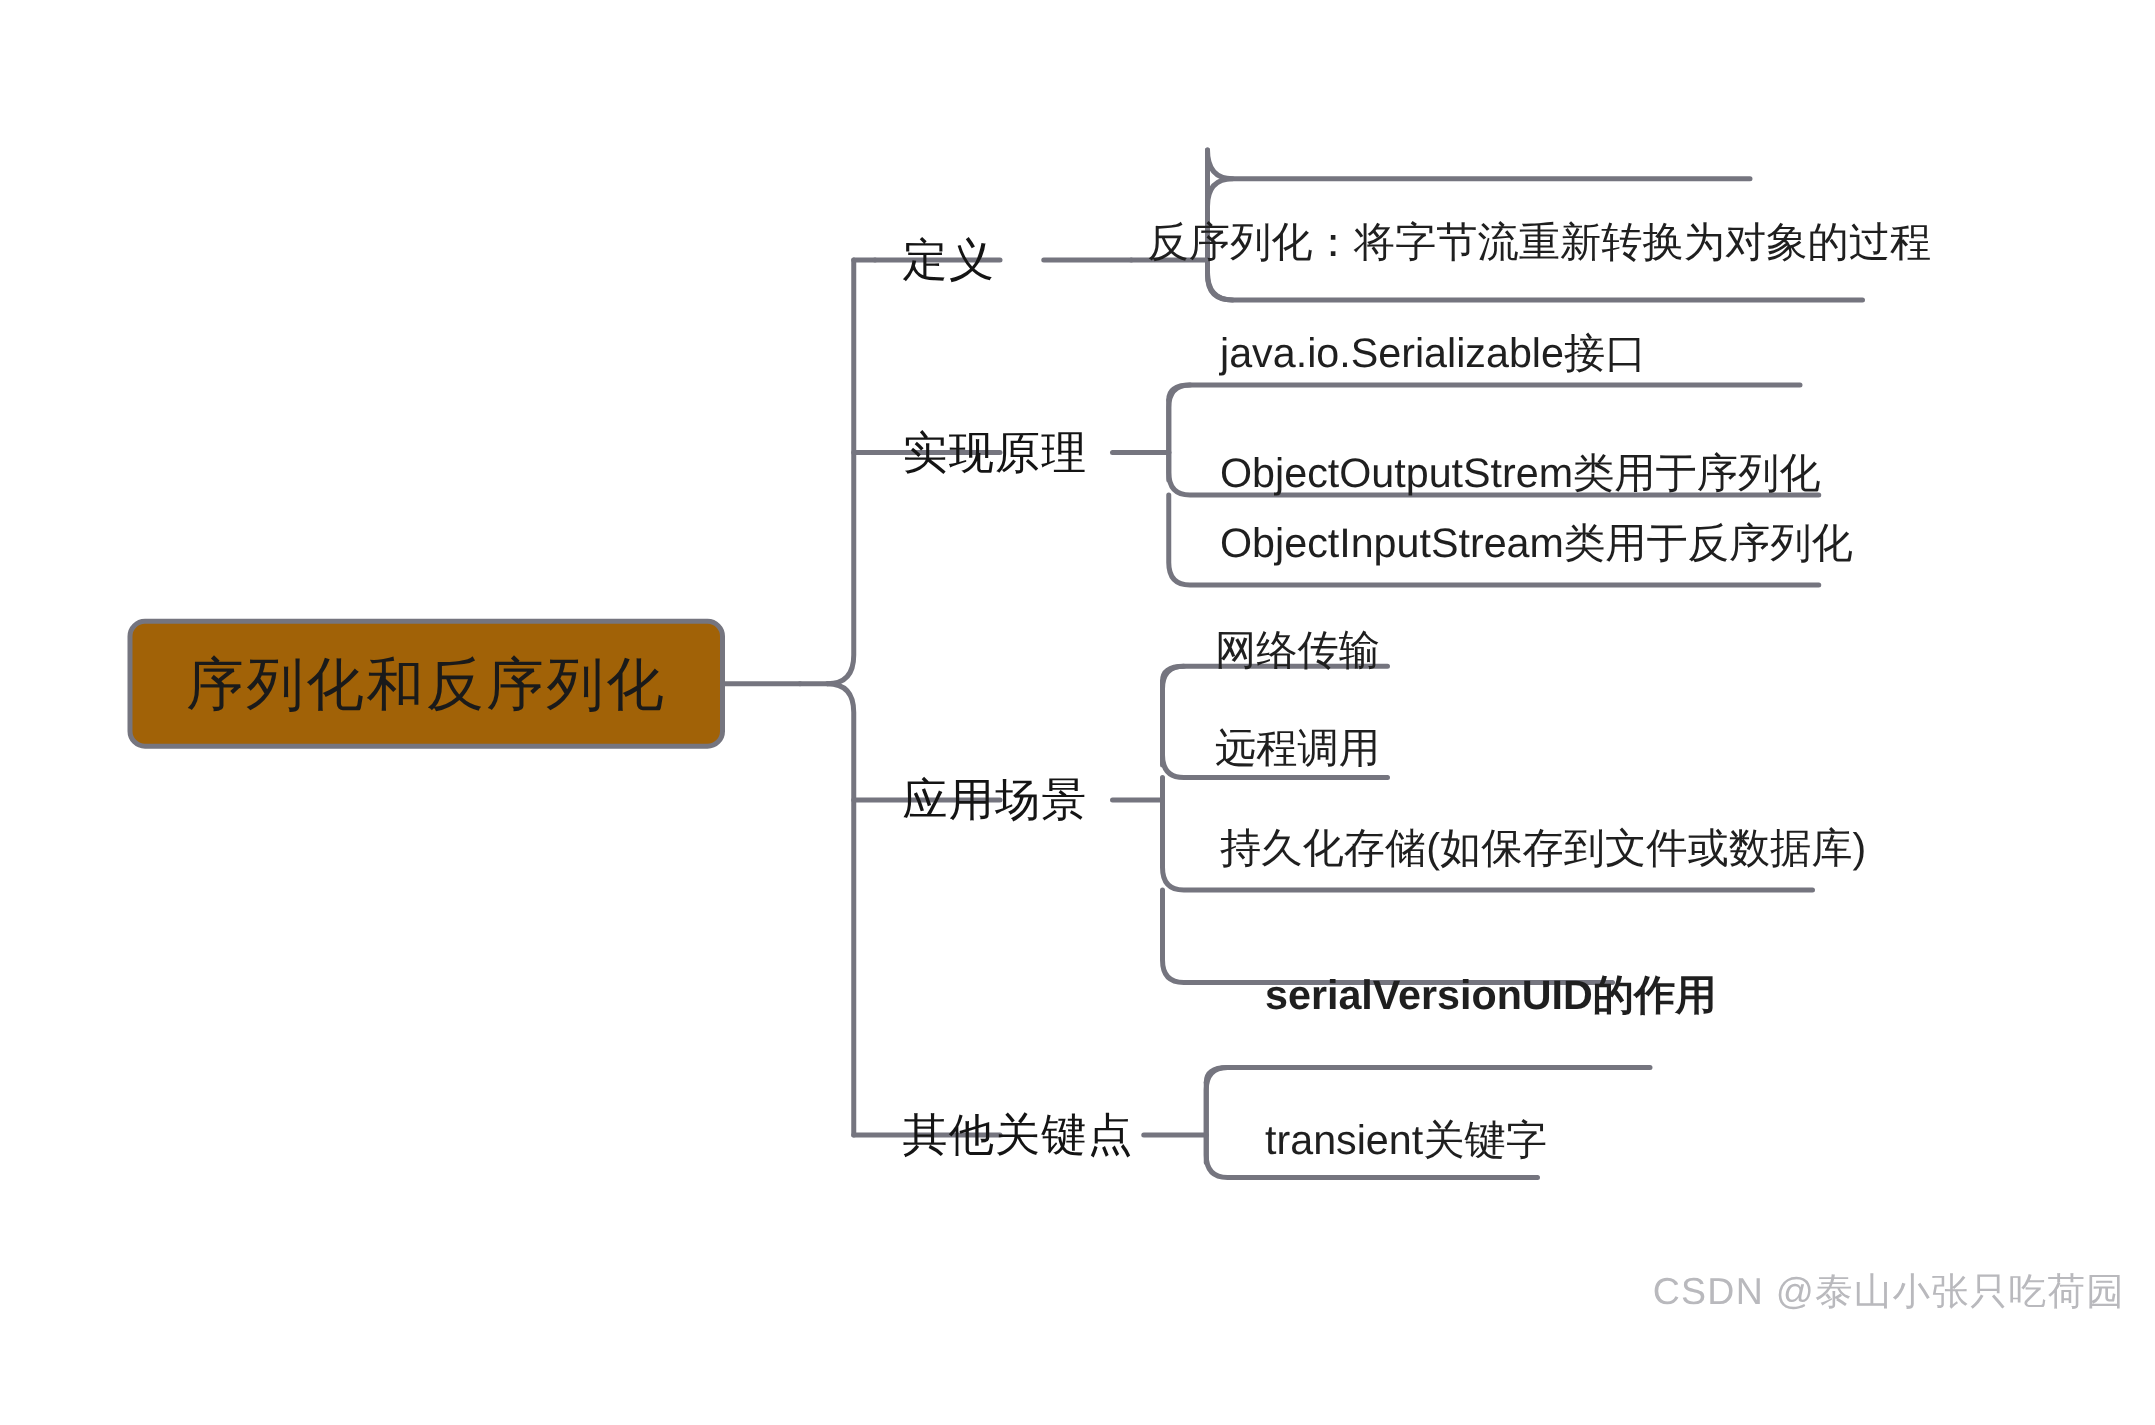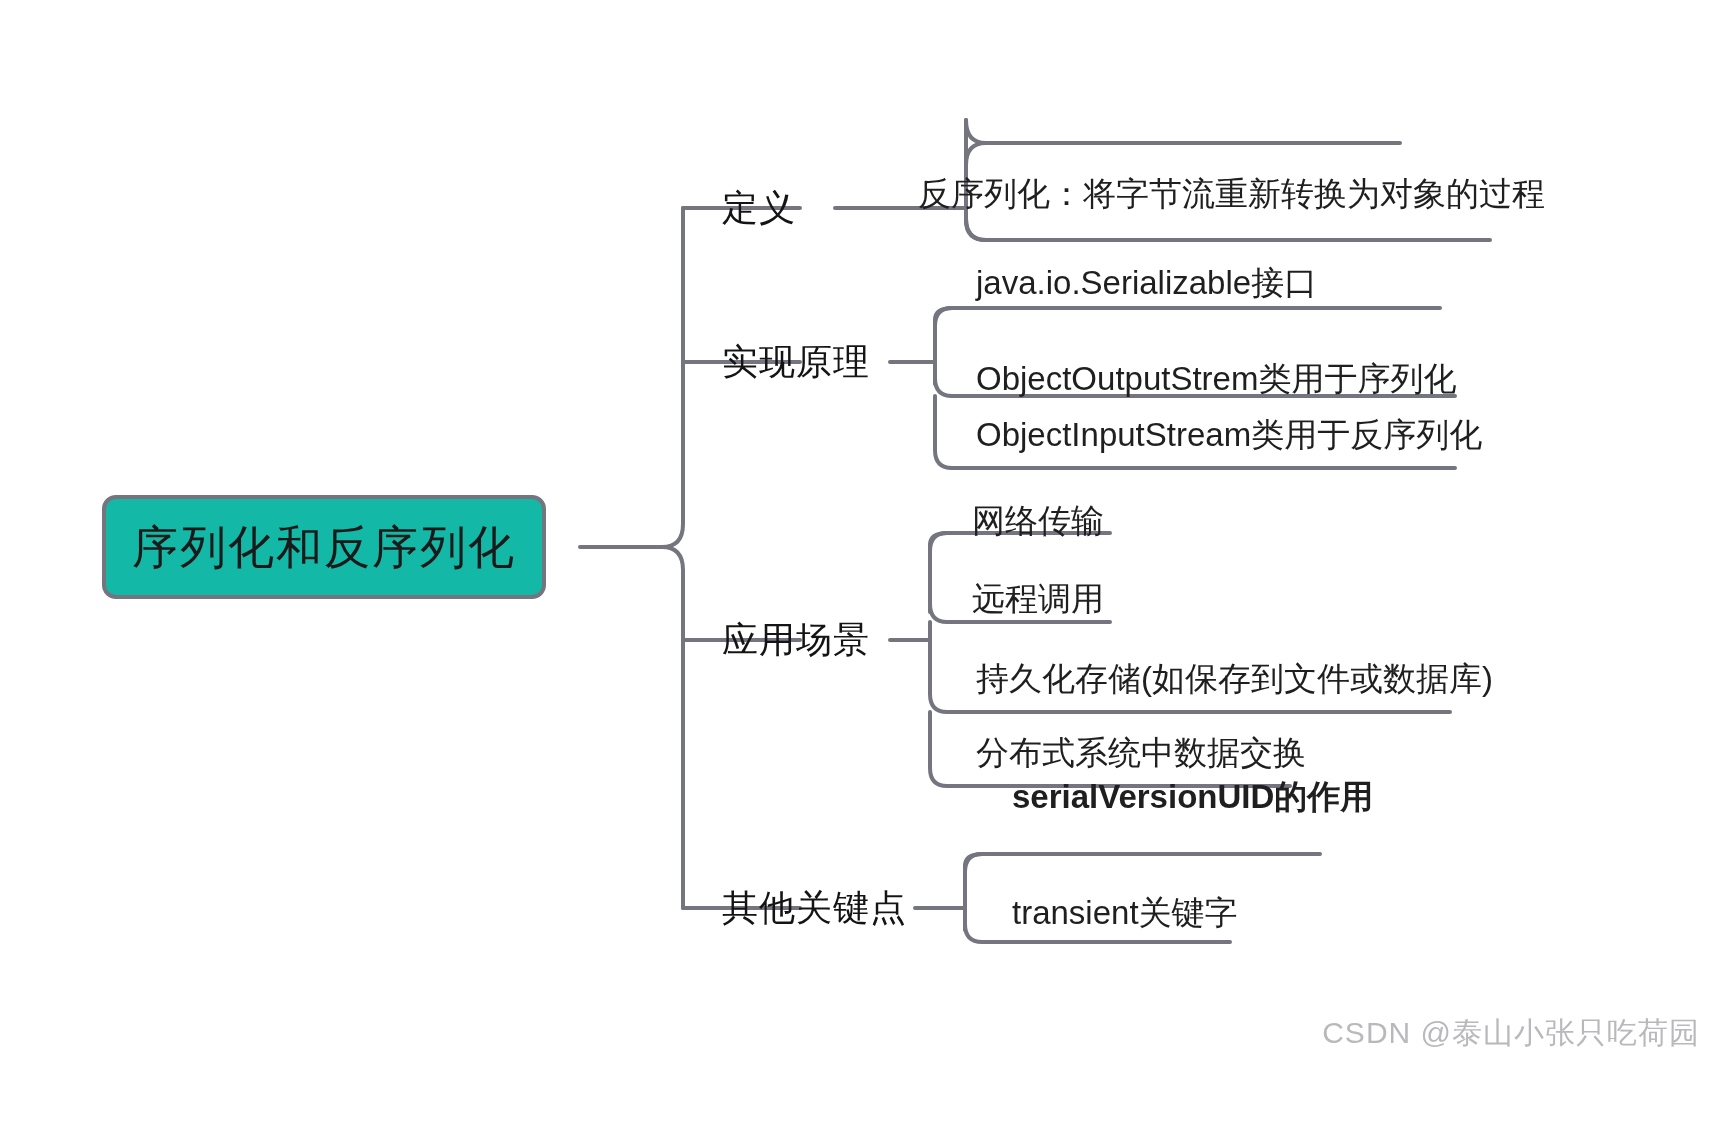--- a/index.html
+++ b/index.html
@@ -35,25 +35,25 @@
   .node {
     position: absolute;
     white-space: nowrap;
     line-height: 1;
   }
 
   
   .root-node {
     left: 102px;
     top: 495px;
-    width: 444px;
+    width: 478px;
     height: 104px;
     border: 4px solid #75757f;
     border-radius: 14px;
-    background: #14b8a6;
+    background: #a16207;
     box-sizing: border-box;
     display: flex;
     align-items: center;
     justify-content: center;
   }
   .root-node .root-label {
     font-size: 46px;
     color: #1a1a1a;
     letter-spacing: 2px;
   }
@@ -157,21 +157,20 @@
   <div class="node leaf-label mono-ish" style="left:976px; top:434px;">ObjectInputStream类用于反序列化</div>
 
   <div class="node branch-label" style="left:722px; top:640px;">应用场景</div>
 
   <div class="node leaf-label" style="left:972px; top:520px;">网络传输</div>
 
   <div class="node leaf-label" style="left:972px; top:598px;">远程调用</div>
 
   <div class="node leaf-label" style="left:976px; top:678px;text-align:center;">持久化存储(如保存到文件或数据库)</div>
 
-  <div class="node leaf-label" style="left:976px; top:752px;">分布式系统中数据交换</div>
 
   <div class="node branch-label" style="left:722px; top:908px;">其他关键点</div>
 
   <div class="node leaf-label mono-ish" style="left:1012px; top:796px;font-weight:bold;">serialVersionUID的作用</div>
 
   <div class="node leaf-label mono-ish" style="left:1012px; top:912px;">transient关键字</div>
 
   <div class="watermark">CSDN @泰山小张只吃荷园</div>
 
 </div>

